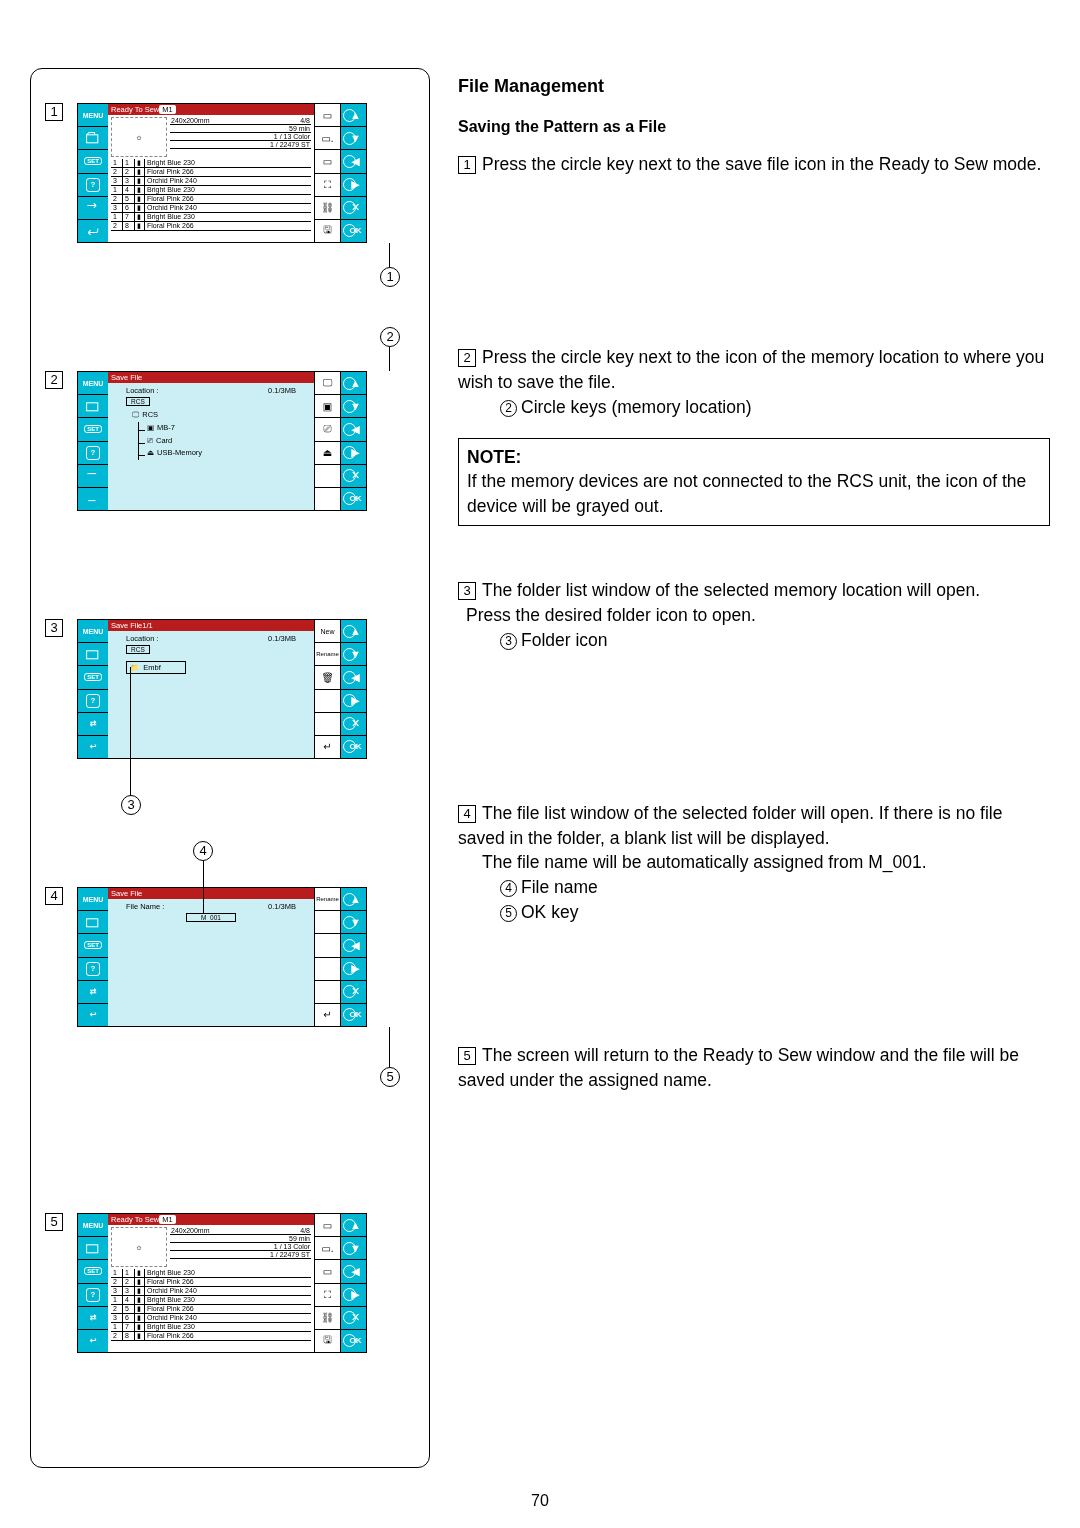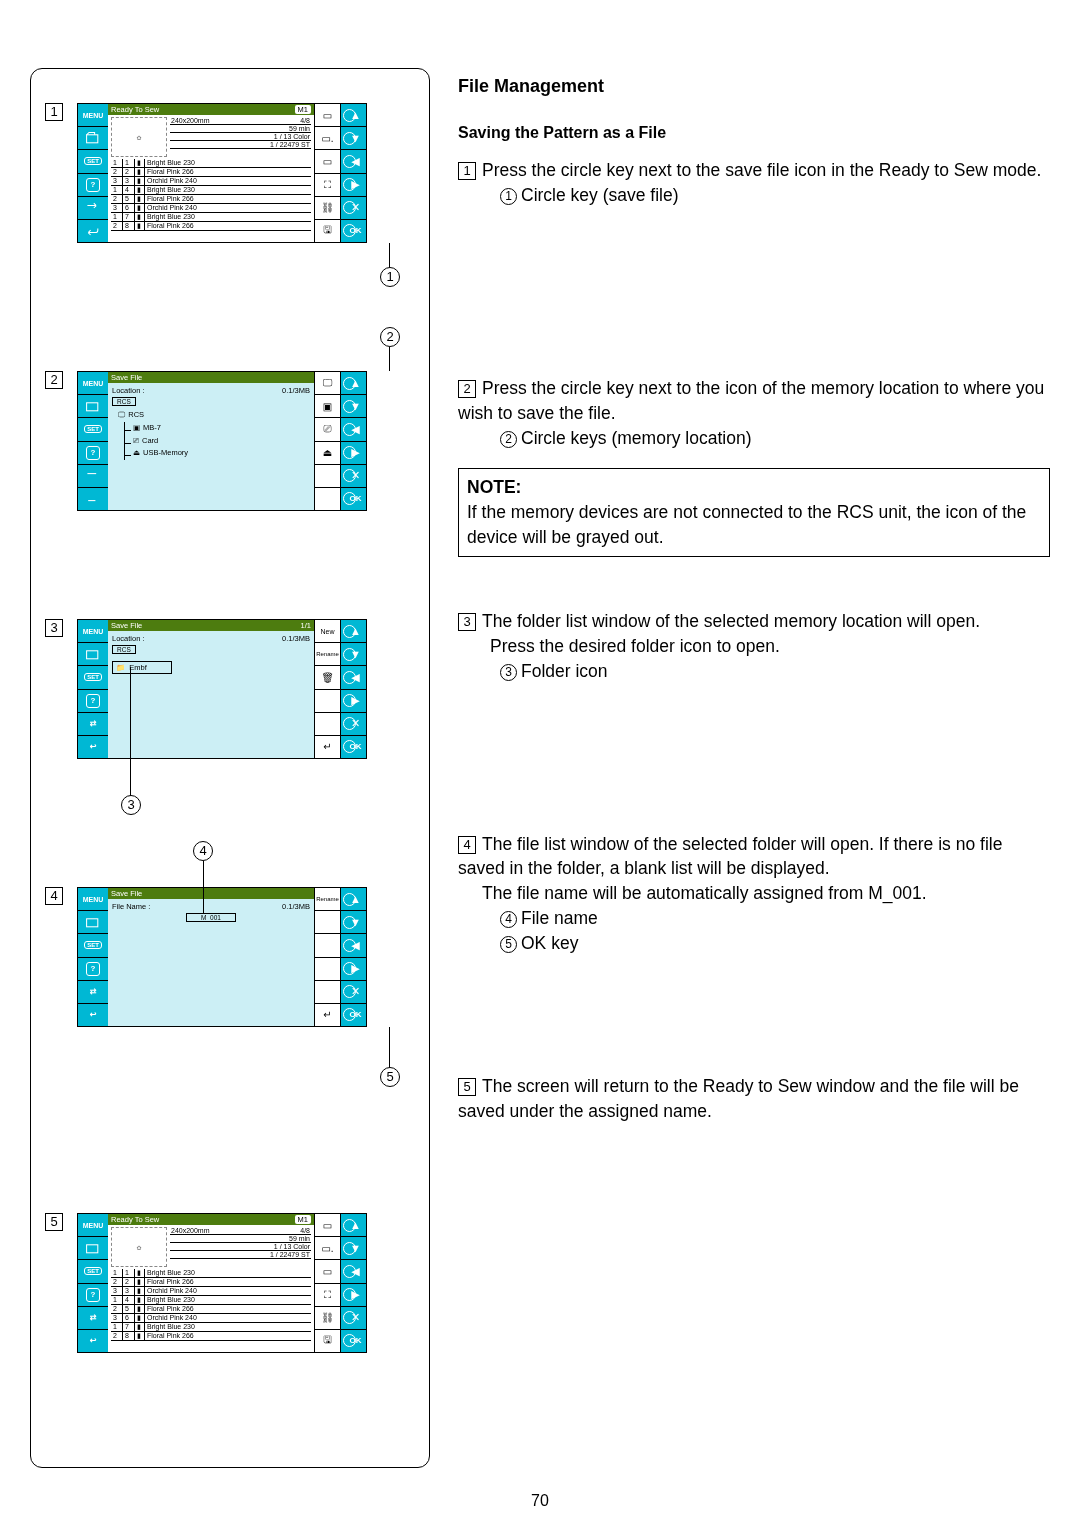--- a/index.html
+++ b/index.html
@@ -26,21 +26,21 @@
     gap: 28px;
     position: relative;
     height: 1400px;
   }
   .right-col {
     flex: 1;
     padding-top: 6px;
     font-size: 17.5px;
     line-height: 1.42;
   }
-  .right-col h1 { font-size: 18px; font-weight: bold; margin-bottom: 22px; }
+  .right-col h1 { font-size: 18px; font-weight: bold; margin-bottom: 16px; }
   .right-col h2 { font-size: 16px; font-weight: bold; margin-bottom: 14px; }
   .right-col .step { margin-bottom: 18px; }
   .right-col .sub { padding-left: 42px; }
   .right-col .note-box { border: 1px solid #000; padding: 6px 8px; margin: 8px 0 22px 0; }
   .right-col .note-title { font-weight: bold; }
   .boxnum {
     display: inline-block;
     border: 1px solid #000;
     width: 18px; height: 18px;
     text-align: center;
@@ -90,26 +90,26 @@
   .leftbar .menu { font-size: 7px; }
   .leftbar .set { border: 1px solid #fff; border-radius: 3px; padding: 0 2px; font-size: 6px; margin: 2px; background: transparent; }
   .leftbar svg { width: 16px; height: 14px; }
   .mid {
     flex: 1;
     background: #fff;
     display: flex;
     flex-direction: column;
   }
   .mid .titlebar {
-    background: #4d7c0f;
+    background: #b91c1c;
     color: #fff;
     font-size: 7.5px;
     padding: 1px 3px;
     display: flex;
-    justify-content: space-between;
+    justify-content: flex-start;
   }
   .mid .content { flex: 1; padding: 2px 3px; }
   .rightbar {
     width: 52px;
     display: flex;
     flex-direction: column;
   }
   .rightbar .cell {
     flex: 1;
     border-bottom: 1px solid #000;
@@ -154,21 +154,21 @@
   .rts-stats div { border-bottom: 0.5px solid #000; padding: 0 1px; text-align: right; }
   .rts-list { margin-top: 2px; font-size: 7px; }
   .rts-list .row { display: flex; border-bottom: 0.5px solid #000; }
   .rts-list .row span { border-right: 0.5px solid #000; padding: 0 2px; }
   .rts-list .row .nbox { width: 12px; background: #fff; }
   .rts-list .row .seq { width: 12px; }
   .rts-list .row .sw { width: 10px; }
   .rts-list .row .name { flex: 1; border-right: none; }
 
   
-  .sf-content { font-size: 7.5px; padding: 3px 4px; }
+  .sf-content { font-size: 7.5px; padding: 3px 18px; }
   .sf-loc { display: flex; justify-content: space-between; margin-bottom: 2px; }
   .sf-breadcrumb { border: 0.5px solid #000; display: inline-block; padding: 0 4px; font-size: 6.5px; margin-bottom: 3px; }
   .sf-tree { margin-left: 6px; font-size: 7.5px; line-height: 1.7; }
   .sf-tree .item { display: flex; align-items: center; gap: 3px; }
   .sf-tree .branch { border-left: 0.5px solid #000; margin-left: 6px; padding-left: 8px; position: relative; }
   .sf-tree .branch::before { content:""; position:absolute; left:0; top:8px; width:6px; border-top:0.5px solid #000; }
 
   .folder-row { display: flex; align-items: center; gap: 4px; border: 0.5px solid #000; padding: 1px 3px; width: 60px; }
 
   
@@ -781,40 +781,39 @@
     </div>
 
   </div>
 
   <div class="right-col">
     <h1>File Management</h1>
     <h2>Saving the Pattern as a File</h2>
 
     <div class="step">
       <span class="boxnum">1</span><span>Press the circle key next to the save file icon in the Ready to Sew mode.</span>
-      <div class="sub"><span class="circnum">1</span><span>Circle key (save file)</span></div>
     </div>
 
     <div style="height:150px;"></div>
 
     <div class="step">
       <span class="boxnum">2</span><span>Press the circle key next to the icon of the memory location to where you wish to save the file.</span>
       <div class="sub"><span class="circnum">2</span><span>Circle keys (memory location)</span></div>
     </div>
 
     <div class="note-box">
       <div class="note-title">NOTE:</div>
       <div>If the memory devices are not connected to the RCS unit, the icon of the device will be grayed out.</div>
     </div>
 
     <div style="height:30px;"></div>
 
     <div class="step">
       <span class="boxnum">3</span><span>The folder list window of the selected memory location will open.</span>
-      <div style="margin-left:32px;">Press the desired folder icon to open.</div>
+      <div style="margin-left:8px;">Press the desired folder icon to open.</div>
       <div class="sub"><span class="circnum">3</span><span>Folder icon</span></div>
     </div>
 
     <div style="height:130px;"></div>
 
     <div class="step">
       <span class="boxnum">4</span><span>The file list window of the selected folder will open. If there is no file saved in the folder, a blank list will be displayed.</span>
       <div style="margin-left:24px;">The file name will be automatically assigned from M_001.</div>
       <div class="sub"><span class="circnum">4</span><span>File name</span></div>
       <div class="sub"><span class="circnum">5</span><span>OK key</span></div>

